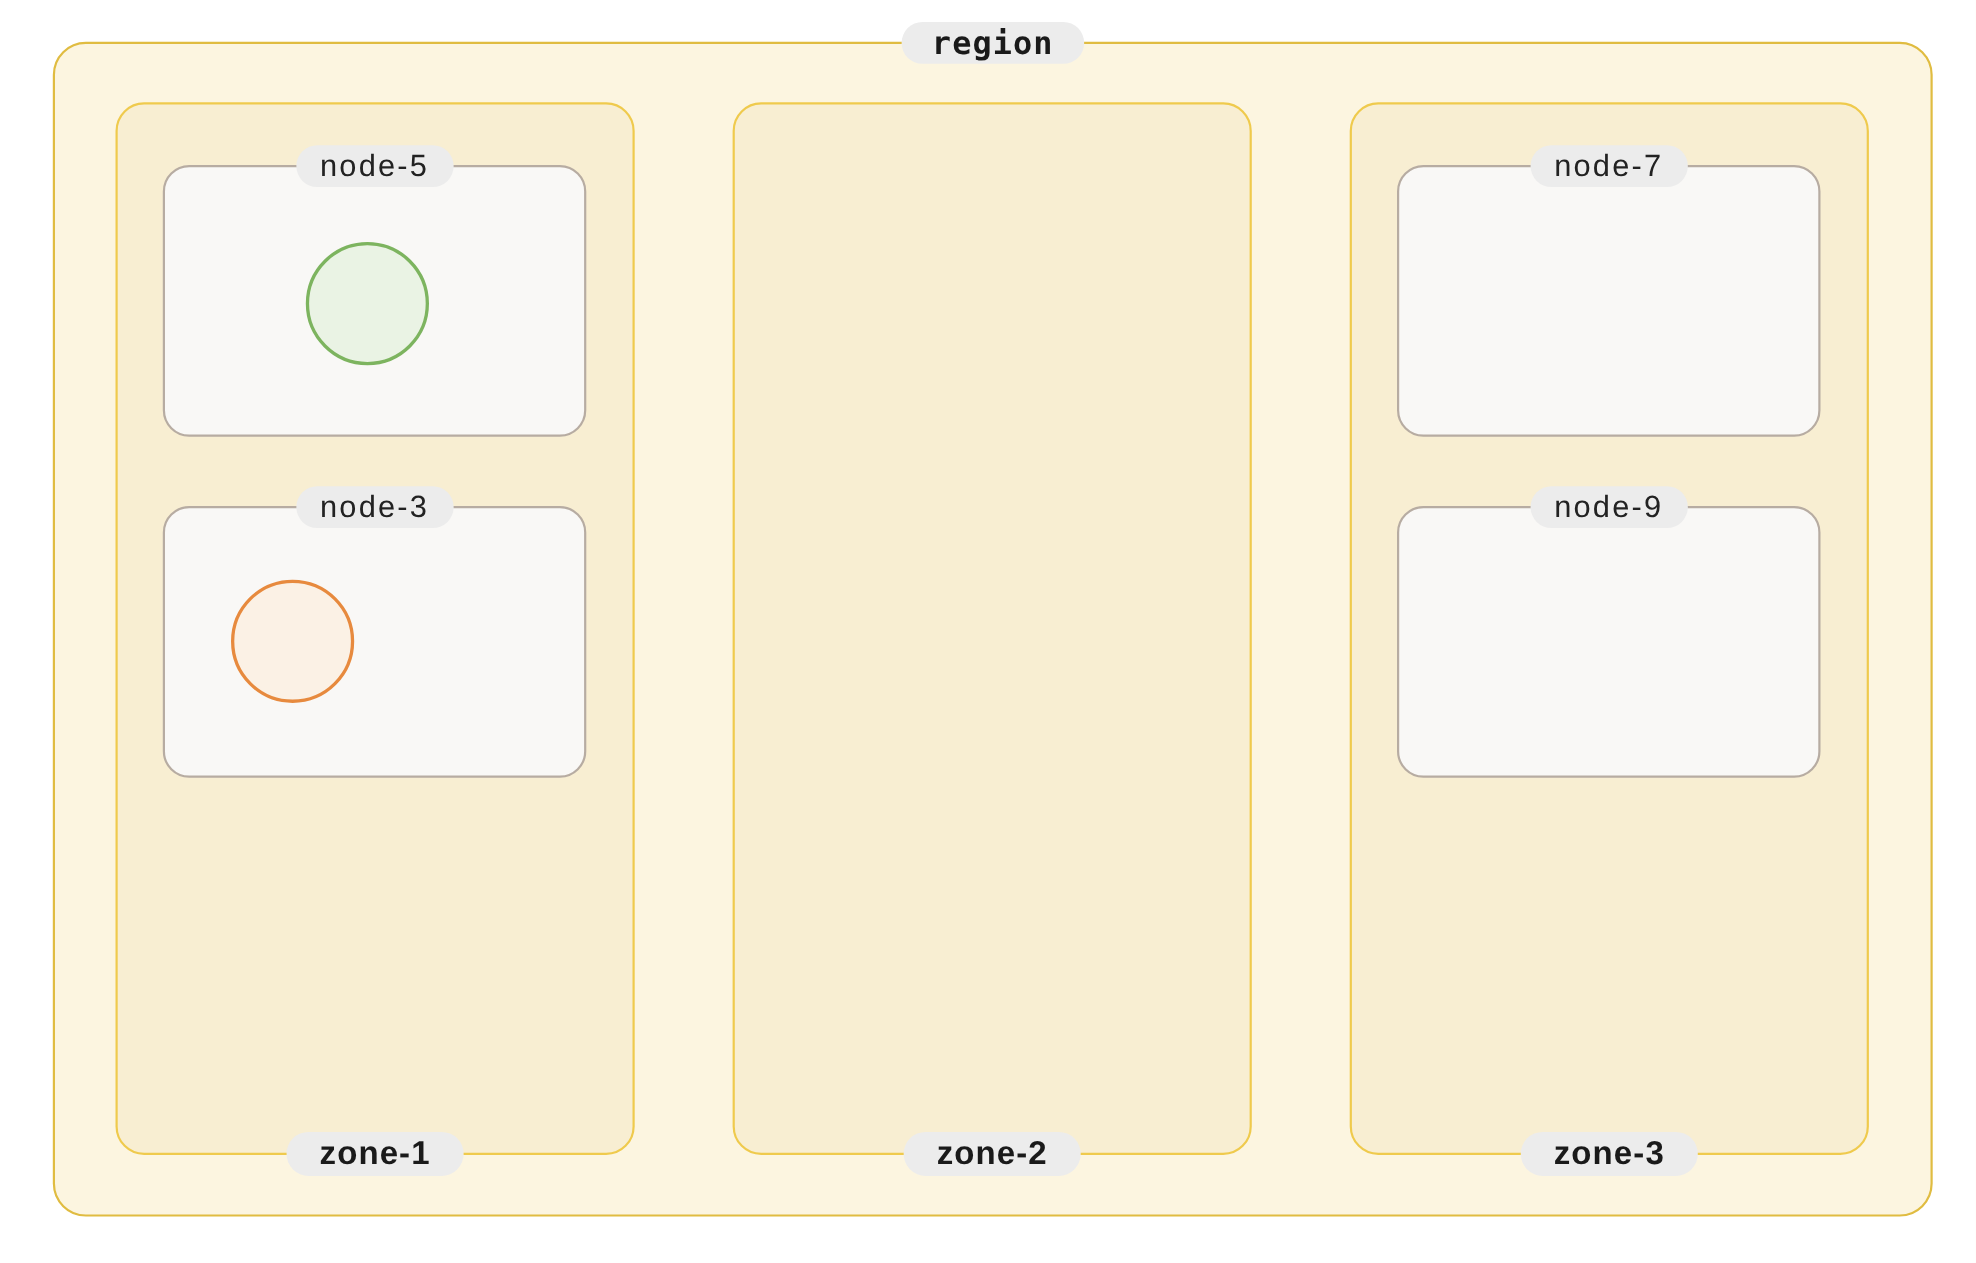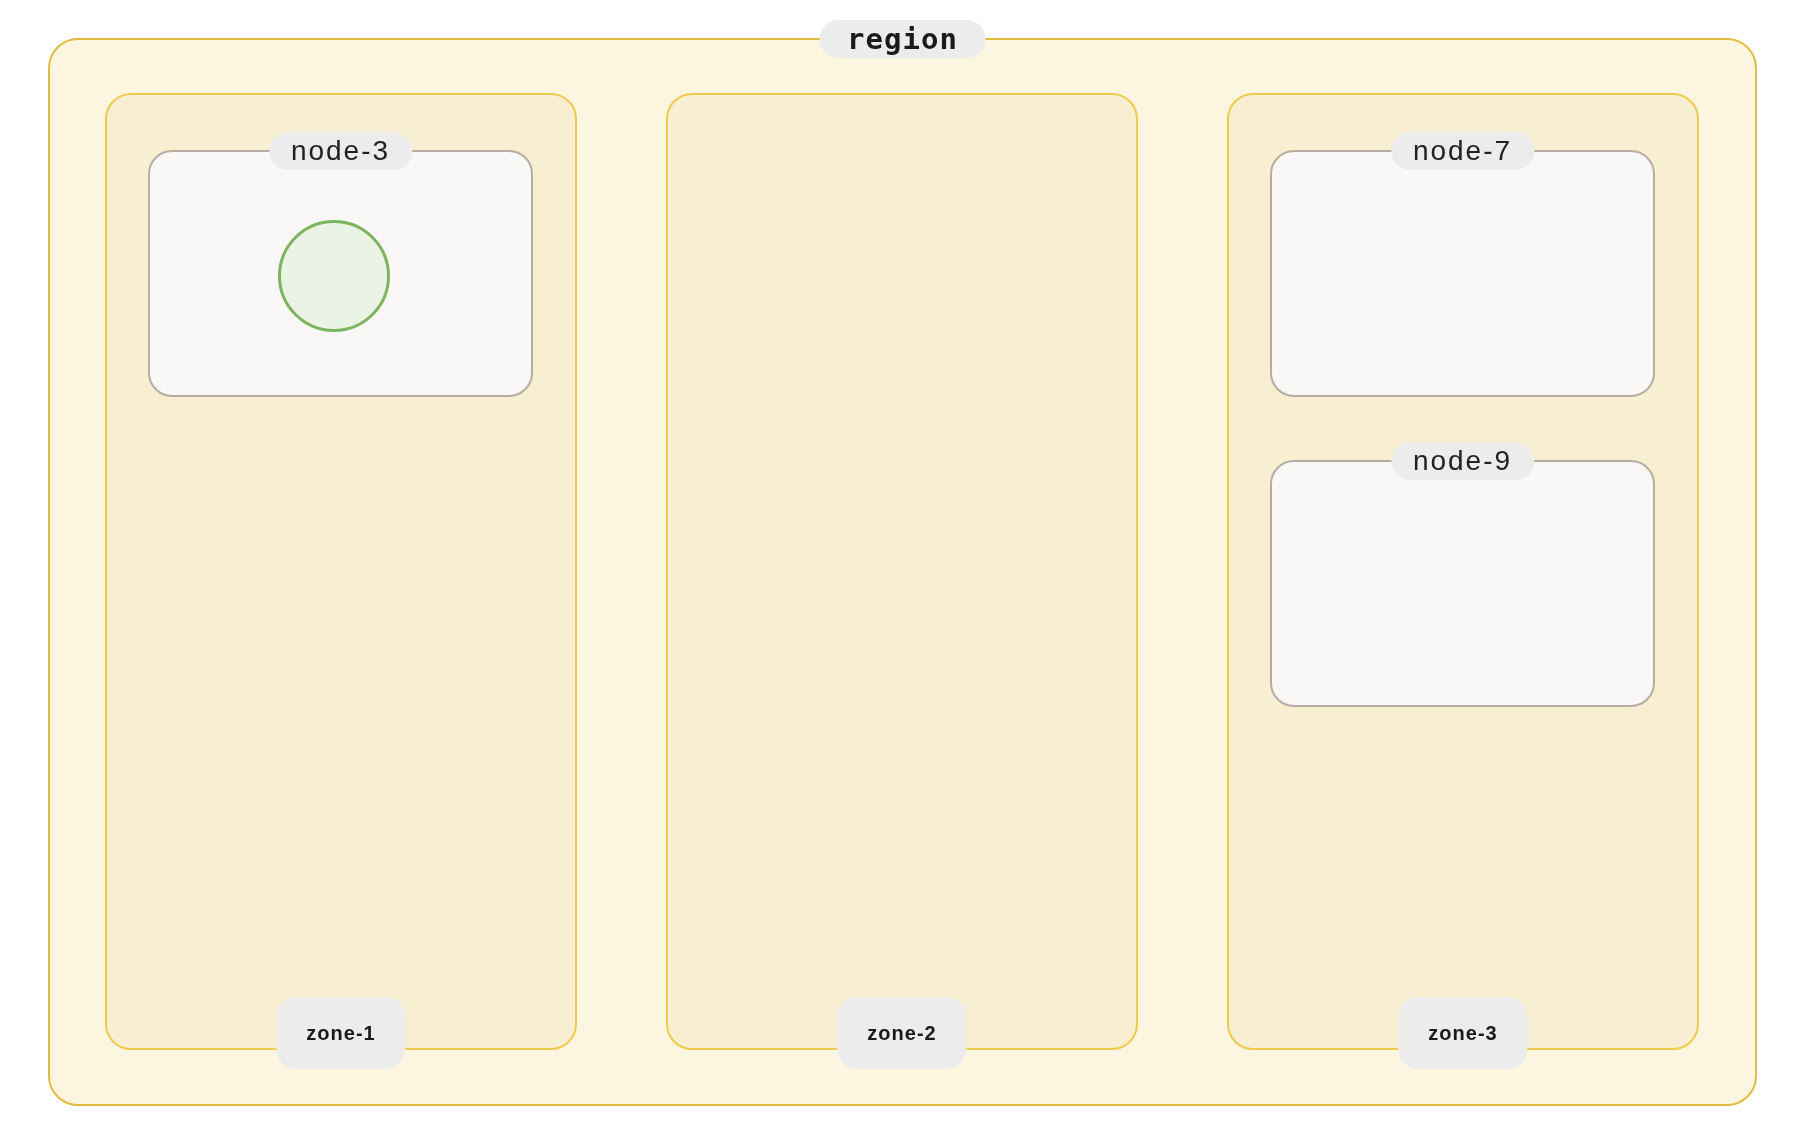--- a/index.html
+++ b/index.html
@@ -57,23 +57,23 @@
     background: var(--zone-fill);
     border: 2px solid var(--zone-border);
     border-radius: 26px;
     padding: 55px 0 0 41px;
   }
   .zone-label {
     bottom: -21px;
     height: 40px;
     line-height: 40px;
     border-radius: 20px;
-    padding: 16px 30px;
+    padding: 0 30px;
     font-weight: bold;
-    font-size: 20px;
+    font-size: 30px;
     letter-spacing: 1px;
   }
   .node {
     position: relative;
     box-sizing: border-box;
     width: 385px;
     height: 247px;
     margin-bottom: 63px;
     background: var(--node-fill);
     border: 2px solid var(--node-border);
@@ -103,22 +103,26 @@
 </head>
 <body>
 
 <div class="canvas">
   <div class="region">
     <div class="pill region-label">region</div>
     <div class="zones">
         <div class="zone">
     <div class="zone-nodes">
             <div class="node">
+    <div class="pill node-label">node-5</div>
+  <div class="pod" style="left: 128px; top: 68px; border-color: rgb(125, 180, 95); background: rgb(234, 243, 228);"></div>
+            </div>
+            <div class="node">
     <div class="pill node-label">node-3</div>
-  <div class="pod" style="left: 128px; top: 68px; border-color: rgb(125, 180, 95); background: rgb(234, 243, 228);"></div>
+  <div class="pod" style="left: 60px; top: 65px; border-color: rgb(231, 138, 62); background: rgb(251, 241, 229);"></div>
             </div>
           </div>
     <div class="pill zone-label">zone-1</div>
   </div>
         <div class="zone">
     <div class="pill zone-label">zone-2</div>
   </div>
         <div class="zone">
     <div class="zone-nodes">
             <div class="node">

